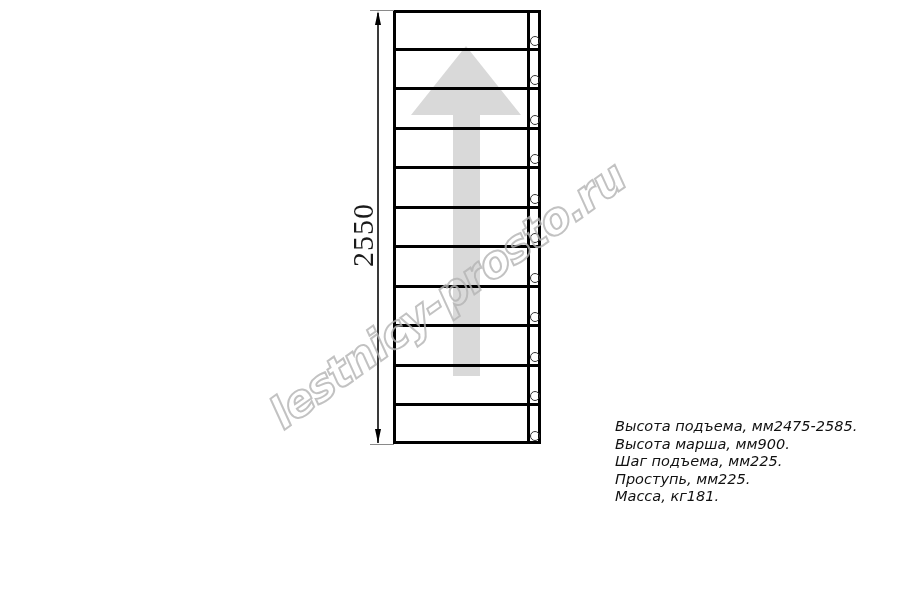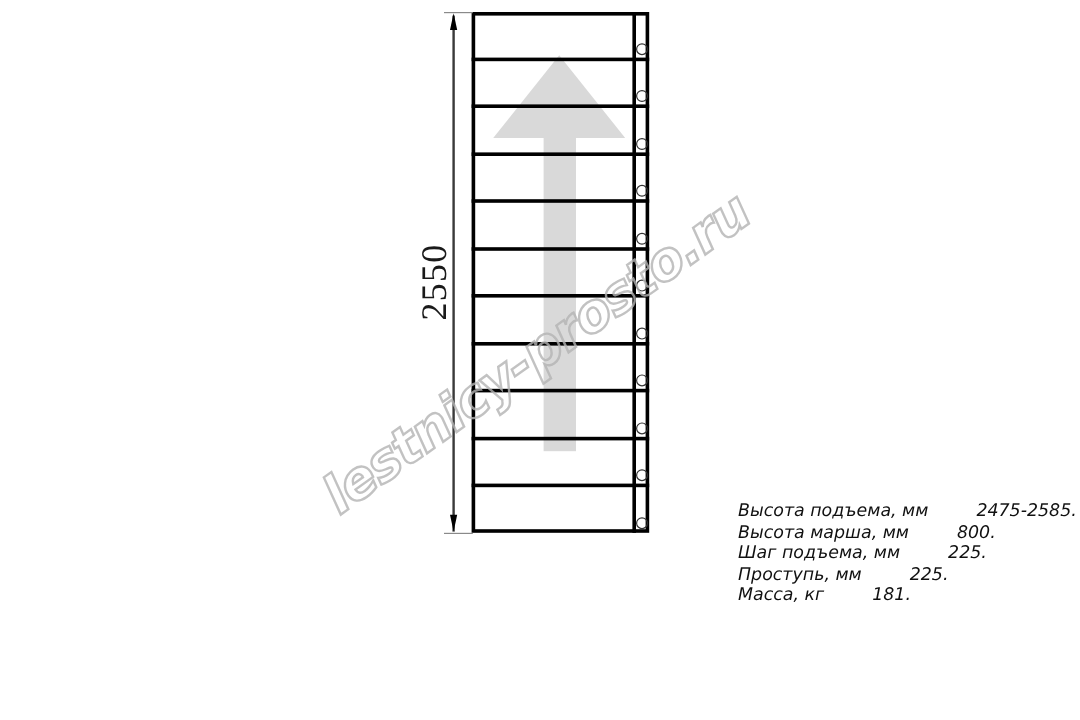--- a/index.html
+++ b/index.html
@@ -38,21 +38,21 @@
                font-family:"DejaVu Sans", sans-serif; font-weight:bold; font-style:italic;
                font-size:44px; letter-spacing:-1px; white-space:nowrap; text-align:center;
                color:transparent; -webkit-text-stroke:2px #b4b4b4; opacity:0.8;
                z-index:50; pointer-events:none; }
 
   
   .specs { position:absolute; left:615px; top:418px; width:228px;
            font-family:"DejaVu Sans", sans-serif; font-style:italic;
            font-size:14.5px; color:#111; z-index:20; }
   .spec-row { display:flex; justify-content:flex-start; line-height:17.6px; white-space:nowrap; }
-  .spec-value { text-align:right;margin-left:40px; }
+  .spec-value { text-align:right; }
 </style>
 </head>
 <body>
 
 <div class="canvas">
 
   <div class="arrow-shaft"></div>
   <div class="arrow-head"></div>
 
   <div class="outline"></div>
@@ -92,21 +92,21 @@
 
   <div class="watermark">lestnicy-prosto.ru</div>
 
   <div class="specs" id="specs">
       <div class="spec-row">
         <span class="spec-label">Высота подъема, мм</span>
         <span class="spec-value">2475-2585.</span>
       </div>
       <div class="spec-row">
         <span class="spec-label">Высота марша, мм</span>
-        <span class="spec-value">800.</span>
+        <span class="spec-value">900.</span>
       </div>
       <div class="spec-row">
         <span class="spec-label">Шаг подъема, мм</span>
         <span class="spec-value">225.</span>
       </div>
       <div class="spec-row">
         <span class="spec-label">Проступь, мм</span>
         <span class="spec-value">225.</span>
       </div>
       <div class="spec-row">

